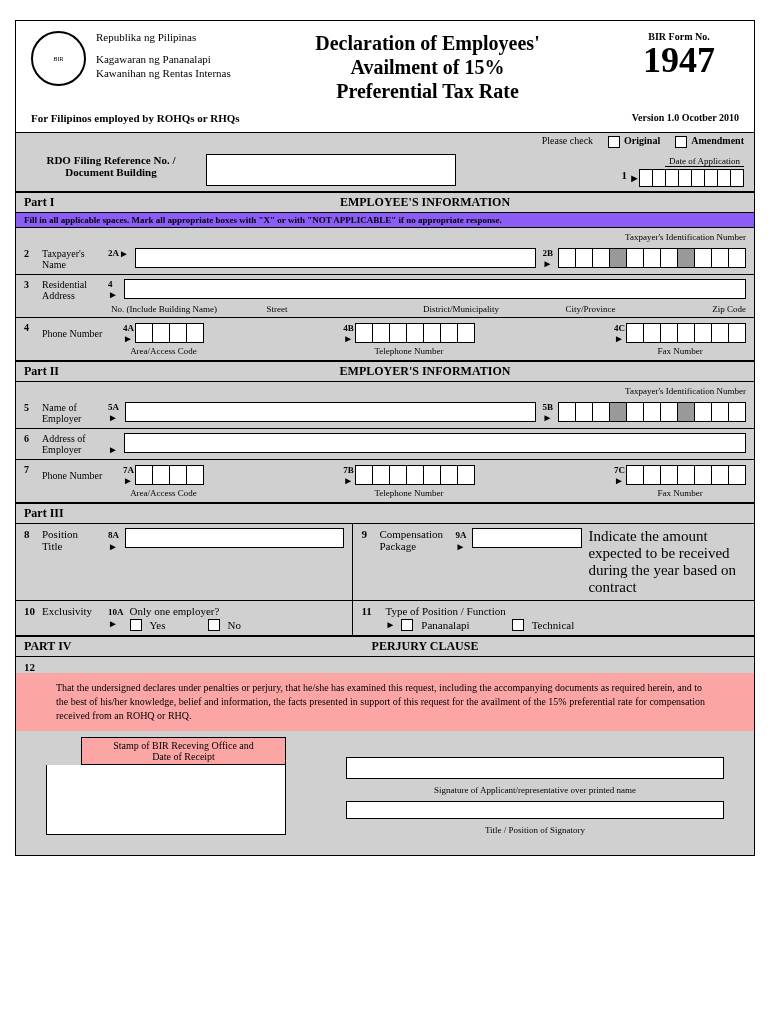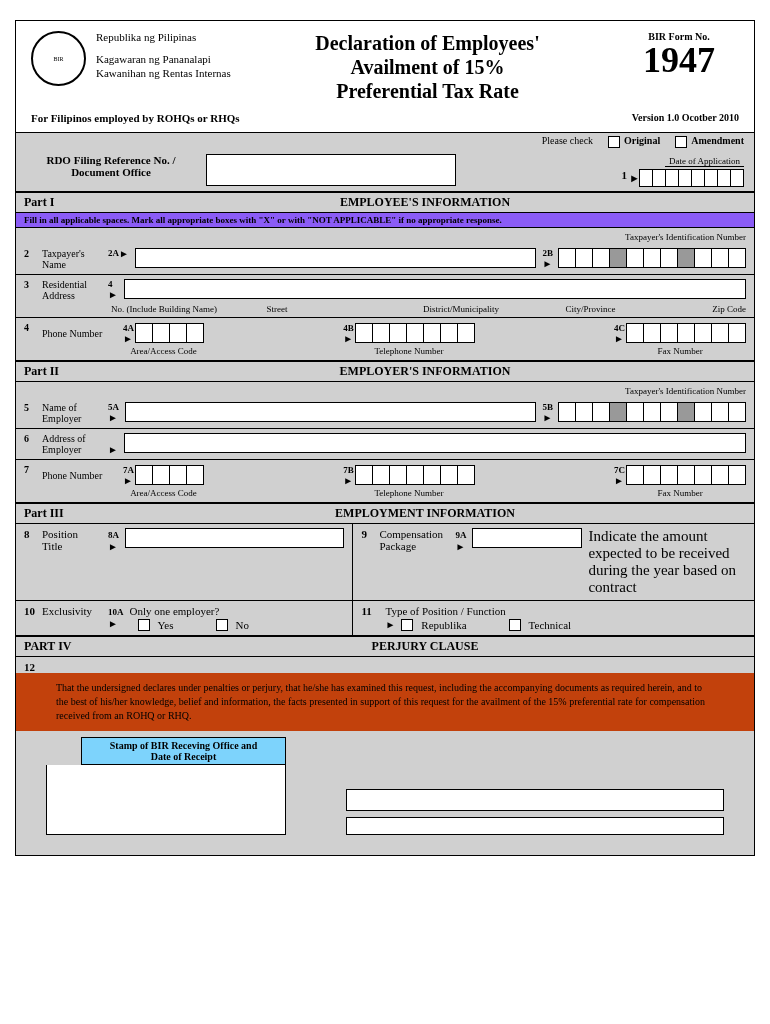--- a/index.html
+++ b/index.html
@@ -45,24 +45,24 @@
   .addr-sublabels span:nth-child(3){ flex:1; text-align:center; }
   .addr-sublabels span:nth-child(4){ flex:1; text-align:center; }
   .addr-sublabels span:nth-child(5){ flex:0.7; text-align:right; }
   .phone-block { display:flex; flex-direction:column; align-items:center; }
   .phone-cells { display:flex; }
   .phone-cell { width: 18px; height: 20px; border: 1px solid #000; background:#fff; margin-left:-1px; }
   .phone-sublabel { font-size: 9px; margin-top: 2px; }
   .col-split { display:flex; gap:0; }
   .col-split > div { border-right: 1px solid #000; padding: 4px 8px; }
   .col-split > div:last-child { border-right: none; }
-  .perjury-text { padding: 8px 40px; font-size: 10px; line-height: 1.4; background:#c2410c; }
+  .perjury-text { padding: 8px 40px; font-size: 10px; line-height: 1.4; background:#fca5a5; }
   .stamp-sig-row { display:flex; padding: 6px 30px 20px; background:#d0d0d0; gap: 60px; }
   .stamp-box { width: 240px; }
-  .stamp-header { border: 1px solid #000; background:#7dd3fc; text-align:center; font-weight:bold; font-size:10px; padding:2px;margin-left:35px; }
+  .stamp-header { border: 1px solid #000; background:#fca5a5; text-align:center; font-weight:normal; font-size:10px; padding:2px;margin-left:35px; }
   .stamp-body { border: 1px solid #000; border-top:none; background:#fff; height: 70px; }
   .sig-area { flex:1; display:flex; flex-direction:column; justify-content:flex-end; gap: 6px; }
   .sig-box { height: 22px; border: 1px solid #000; background:#fff; }
   .sig-label { font-size: 9px; text-align:center; }
   .flex-center { display:flex; align-items:center; }
 </style>
 </head>
 <body>
 
 <div class="page">
@@ -96,21 +96,21 @@
       <div class="please-check-row">
         <span>Please check</span>
         <span class="chk"></span>
         <b>Original</b>
         <span class="chk"></span>
         <b>Amendment</b>
       </div>
       <div class="rdo-row">
         <div class="rdo-label">
           <div>RDO Filing Reference No. /</div>
-          <div>Document Office</div>
+          <div>Document Building</div>
         </div>
         <div class="big-box"></div>
         <div class="date-area">
           <div class="date-label">Date of  Application</div>
           <div class="date-cells">
             <span class="arrow-num">1</span>
             <span style="align-self:center;">►</span>
             <div class="small-cell"></div>
             <div class="small-cell"></div>
             <div class="small-cell"></div>
@@ -313,21 +313,20 @@
               <div class="phone-cell"></div>
               <div class="phone-cell"></div>
           </div>
         </div>
         <div class="phone-sublabel">Fax Number</div>
       </div>
     </div>
 
     <div class="part-header">
       <span class="part-label">Part III</span>
-      <span class="part-title">EMPLOYMENT INFORMATION</span>
     </div>
 
     <div style="background:#d0d0d0; border-bottom:1px solid #000;" class="col-split">
       <div style="flex:1; display:flex; gap:6px; align-items:flex-start;">
         <span class="field-num">8</span>
         <span class="field-label">Position<br>Title</span>
         <div><span class="sub-label">8A</span><br><span class="arrow">►</span></div>
         <div class="long-input" style="max-width:220px;"></div>
       </div>
       <div style="flex:1.2; display:flex; gap:6px; align-items:flex-start;">
@@ -339,37 +338,37 @@
       </div>
     </div>
 
     <div style="background:#d0d0d0; border-bottom:1px solid #000;" class="col-split">
       <div style="flex:1; display:flex; gap:6px; align-items:flex-start;">
         <span class="field-num">10</span>
         <span class="field-label">Exclusivity</span>
         <div><span class="sub-label">10A</span><br><span class="arrow">►</span></div>
         <div style="display:flex; flex-direction:column; gap:2px;">
           <span>Only one employer?</span>
-          <div style="display:flex; align-items:flex-start; gap:6px;margin-left:8px;">
+          <div style="display:flex; align-items:flex-start; gap:6px;">
             <div class="chk" style="margin-left:0;"></div>
             <span>Yes</span>
             <div style="width:30px;"></div>
             <div class="chk" style="margin-left:0;"></div>
             <span>No</span>
           </div>
         </div>
       </div>
       <div style="flex:1.2; display:flex; gap:12px; align-items:flex-start;">
         <span class="field-num">11</span>
         <div style="display:flex; flex-direction:column; gap:2px;">
           <span>Type of Position / Function</span>
           <div style="display:flex; align-items:center; gap:6px;">
             <span class="arrow">►</span>
             <div class="chk" style="margin-left:0;"></div>
-            <span>Republika</span>
+            <span>Pananalapi</span>
             <div style="width:30px;"></div>
             <div class="chk" style="margin-left:0;"></div>
             <span>Technical</span>
           </div>
         </div>
       </div>
     </div>
 
     <div class="part-header">
       <span class="part-label">PART IV</span>
@@ -382,18 +381,20 @@
     <div class="stamp-sig-row">
       <div class="stamp-box">
         <div class="stamp-header">
           <div>Stamp of BIR Receving Office and</div>
           <div>Date of Receipt</div>
         </div>
         <div class="stamp-body"></div>
       </div>
       <div class="sig-area">
         <div class="sig-box"></div>
+        <div class="sig-label">Signature of Applicant/representative over printed name</div>
         <div class="sig-box" style="height:18px;"></div>
+        <div class="sig-label">Title / Position of Signatory</div>
       </div>
     </div>
 
   </div>
 </div>
 
 </body></html>

